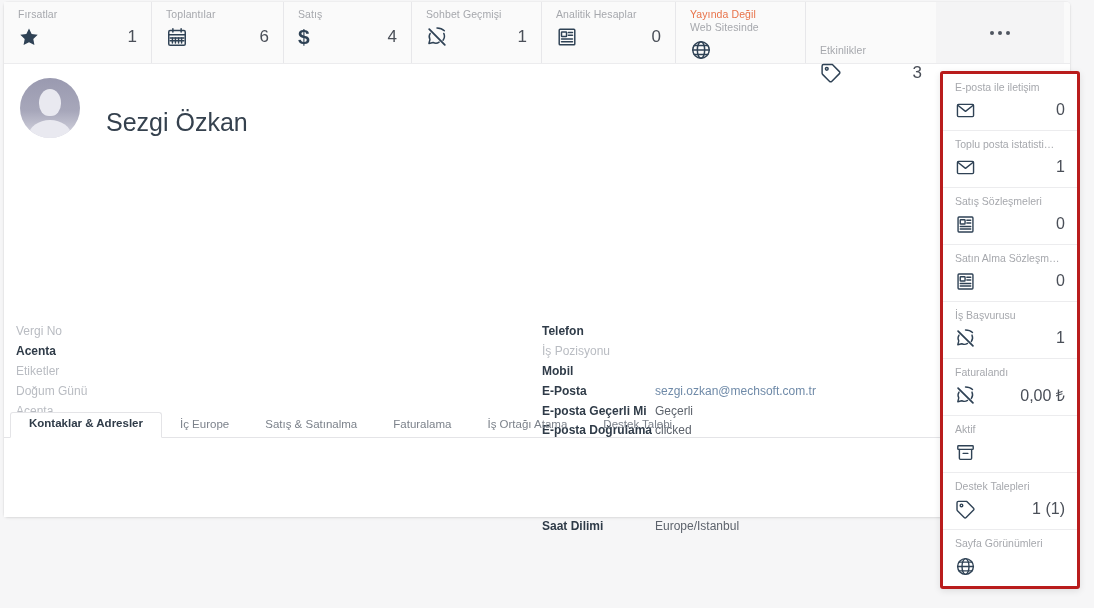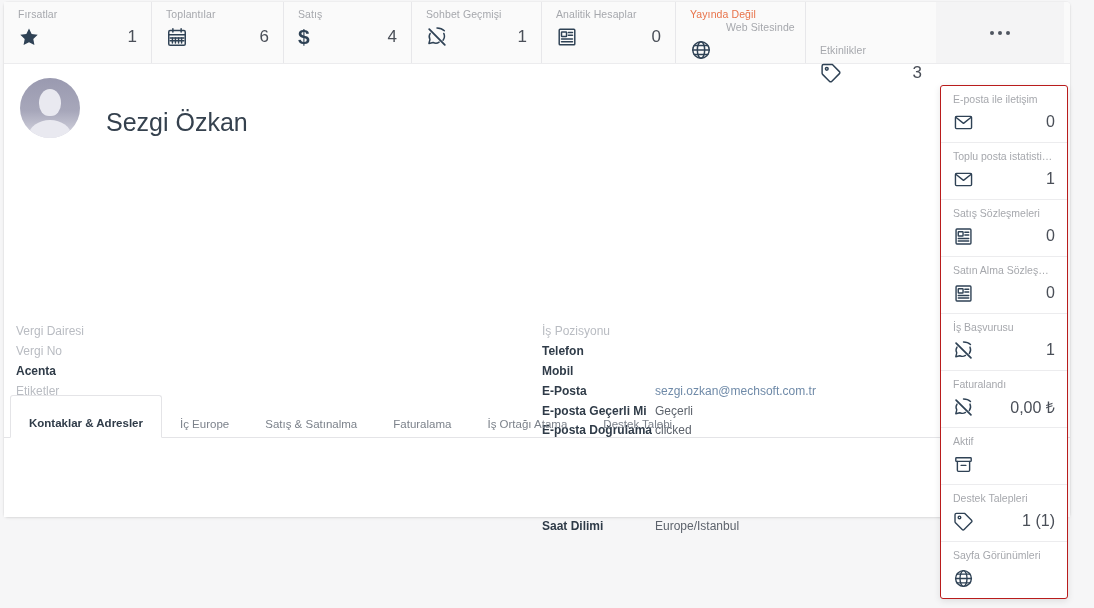--- a/index.html
+++ b/index.html
@@ -42,21 +42,21 @@
   }
   .stat:last-child { border-right: none; }
   .stat-label {
     font-size: 10.5px;
     color: #a6a8ad;
     line-height: 13px;
     white-space: nowrap;
     letter-spacing: 0.1px;
   }
   .stat-label.warn { color: #e8734a; }
-  .stat-label.sub  { color: #a6a8ad; margin-left: 36px; }
+  .stat-label.sub  { color: #a6a8ad; }
   .stat-body {
     display: flex;
     align-items: center;
     justify-content: space-between;
     margin-top: 2px;
     min-height: 28px;
   }
   .stat-icon { color: #2f4255; display: flex; align-items: center; }
   .stat-val {
     font-size: 17px;
@@ -148,21 +148,21 @@
     left: 0; right: 0; top: 406px;
     height: 30px;
     border-bottom: 1px solid #e4e4e7;
     display: flex;
     align-items: flex-end;
     padding-left: 6px;
   }
   .tab {
     font-size: 11.5px;
     color: #7c828b;
-    padding: 21px 18px 8px 18px;
+    padding: 4px 18px 8px 18px;
     cursor: pointer;
     white-space: nowrap;
     position: relative;
     top: 1px;
   }
   .tab.active {
     color: #2f3b48;
     font-weight: bold;
     background: #ffffff;
     border: 1px solid #e4e4e7;
@@ -172,27 +172,26 @@
   .tabpanel {
     position: absolute;
     left: 0; right: 0; top: 436px; bottom: 0;
     background: #ffffff;
   }
 
   
   .dropdown {
     position: absolute;
     left: 940px; top: 71px;
-    width: 128px;
+    width: 140px;
     background: #ffffff;
-    border: 1px solid #b91c1c;
+    border: 3px solid #b91c1c;
     border-radius: 3px;
     box-shadow: 0 2px 7px rgba(0,0,0,0.10);
     z-index: 30;
-    margin-top: 14px;
   }
   .ditem {
     padding: 6px 12px 7px 12px;
     border-bottom: 1px solid #ececee;
     cursor: pointer;
   }
   .ditem:last-child { border-bottom: none; }
   .ditem-label {
     font-size: 10.5px;
     color: #a6a8ad;
@@ -338,24 +337,20 @@
       <div class="avatar">
         <div class="head"></div>
         <div class="body"></div>
       </div>
       <div class="person-name">Sezgi Özkan</div>
     </div>
 
     <div class="fields">
       <div class="col col-left" id="col-left-host">
           <div class="frow">
-            <span class="flabel empty">Vergi Dairesi</span>
-            <span class="fval"></span>
-          </div>
-          <div class="frow">
             <span class="flabel empty">Vergi No</span>
             <span class="fval"></span>
           </div>
           <div class="frow">
             <span class="flabel filled">Acenta</span>
             <span class="fval"></span>
           </div>
           <div class="frow">
             <span class="flabel empty">Etiketler</span>
             <span class="fval"></span>
@@ -364,25 +359,25 @@
             <span class="flabel empty">Doğum Günü</span>
             <span class="fval"></span>
           </div>
           <div class="frow">
             <span class="flabel empty">Acenta</span>
             <span class="fval"></span>
           </div>
         </div>
       <div class="col col-mid" id="col-mid-host">
           <div class="frow">
+            <span class="flabel filled">Telefon</span>
+            <span class="fval"></span>
+          </div>
+          <div class="frow">
             <span class="flabel empty">İş Pozisyonu</span>
-            <span class="fval"></span>
-          </div>
-          <div class="frow">
-            <span class="flabel filled">Telefon</span>
             <span class="fval"></span>
           </div>
           <div class="frow">
             <span class="flabel filled">Mobil</span>
             <span class="fval"></span>
           </div>
           <div class="frow">
             <span class="flabel filled">E-Posta</span>
             <span class="fval link">sezgi.ozkan@mechsoft.com.tr</span>
           </div>

